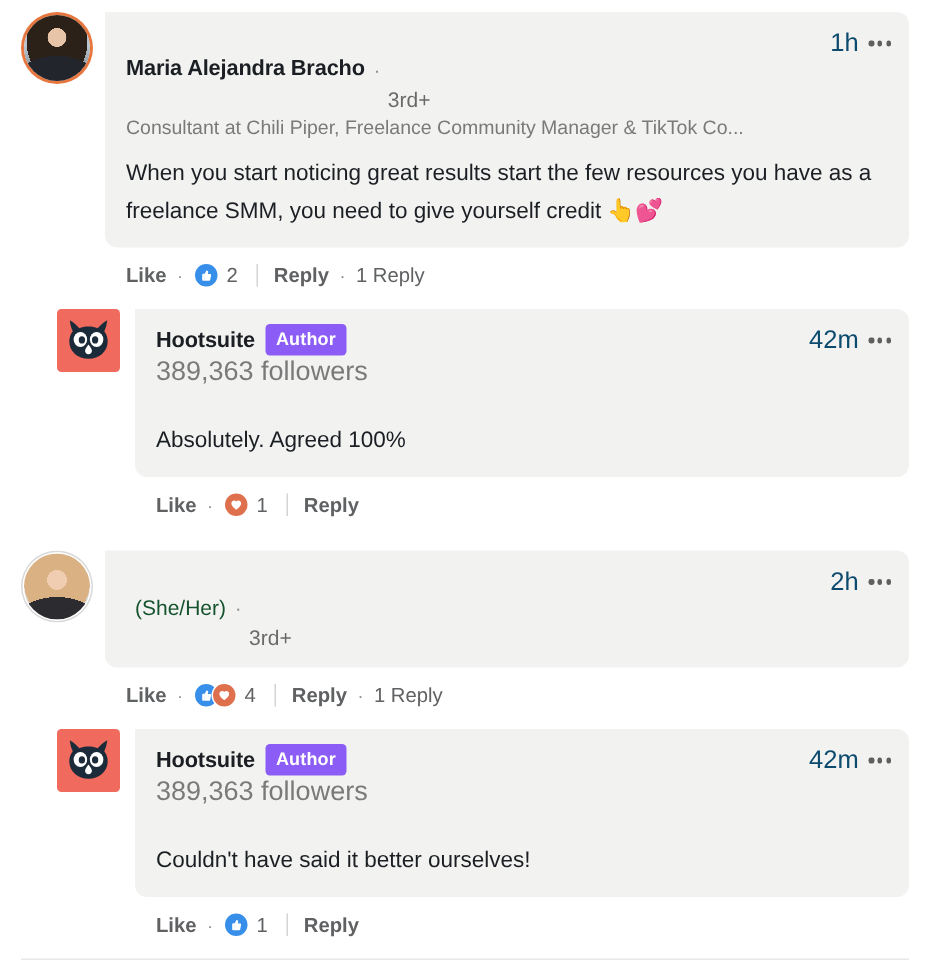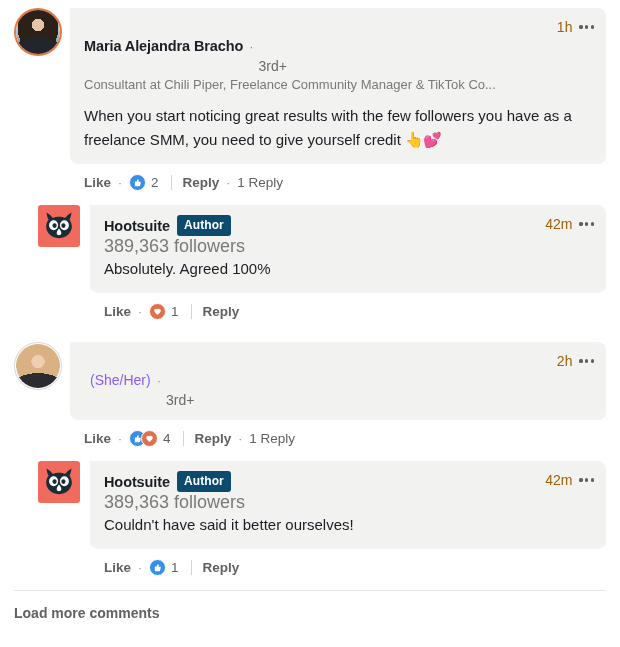--- a/index.html
+++ b/index.html
@@ -109,41 +109,41 @@
     white-space: nowrap;
   }
   .author-name {
     font-size: 14.5px;
     font-weight: 700;
     color: #1b1f23;
     letter-spacing: -0.1px;
   }
   .pronouns {
     font-size: 14px;
-    color: #8b5cf6;
+    color: #14532d;
     margin-left: 6px;
     font-weight: 400;
   }
   .degree {
     font-size: 14px;
     color: #6a6a6a;
     margin-left: 5px;
     font-weight: 400;
     margin-top: 40px;
   }
   .dot-sep {
     color: #8a8a8a;
     font-size: 13px;
     margin-left: 6px;
   }
 
   .author-badge {
     display: inline-block;
     margin-left: 7px;
-    background: #0c4a6e;
+    background: #8b5cf6;
     color: #ffffff;
     font-size: 12px;
     font-weight: 600;
     line-height: 1;
     padding: 4px 7px 5px 7px;
     border-radius: 3px;
     letter-spacing: 0.1px;
   }
 
   .headline {
@@ -162,40 +162,40 @@
     line-height: 17px;
   }
 
   .meta-right {
     flex: 0 0 auto;
     display: flex;
     align-items: center;
     gap: 7px;
     padding-top: 1px;
   }
-  .timestamp { font-size: 14px; color: #a16207; }
+  .timestamp { font-size: 17px; color: #0c4a6e; }
   .kebab {
     display: inline-flex;
     align-items: center;
     gap: 2.5px;
     padding: 2px 0;
   }
   .kebab i {
     width: 3.2px; height: 3.2px; border-radius: 50%;
     background: #5f5f5f; display: block;
   }
 
   .body-text {
     margin-top: 11px;
     font-size: 15px;
     line-height: 24px;
     color: #1b1f23;
     word-wrap: break-word;
   }
-  .body-text.tight { margin-top: 2px; }
+  .body-text.tight { margin-top: 26px; }
   .emoji { font-family: "DejaVu Sans", sans-serif; }
 
   
   .actions {
     display: flex;
     align-items: center;
     padding: 10px 0 0 14px;
     font-size: 13.5px;
     color: #5f6163;
     font-weight: 600;
@@ -275,21 +275,21 @@
             </div>
             <div class="meta-right">
               <span class="timestamp">1h</span>
               <span class="kebab">
                   <i></i>
                   <i></i>
                   <i></i>
                 </span>
             </div>
           </div>
-          <div class="body-text"><span>When you start noticing great results with the few followers you have as a freelance SMM, you need to give yourself credit </span><span class="emoji">👆💕</span></div>
+          <div class="body-text"><span>When you start noticing great results start the few resources you have as a freelance SMM, you need to give yourself credit </span><span class="emoji">👆💕</span></div>
         </div>
 
         <div class="actions">
           <span class="act-link">Like</span>
           <span class="mid-dot">·</span>
           <span class="reaction-chip">
             <span class="rx-stack">
               <span class="rx like">
                 <svg viewBox="0 0 16 16" width="9" height="9" aria-hidden="true">
                     <path fill="#ffffff" d="M6.1 14.6H4.2c-.6 0-1-.4-1-1V7.3c0-.5.4-1 1-1h1.9v8.3zM13.6 7.1c-.2-.3-.6-.5-1-.5h-2.7l.4-2c.1-.6 0-1.2-.4-1.6-.3-.4-.8-.6-1.3-.6-.3 0-.6.2-.7.5L6 6.6v8h5.3c.7 0 1.3-.5 1.4-1.2l1-5c.1-.5 0-1-.1-1.3z"></path>

